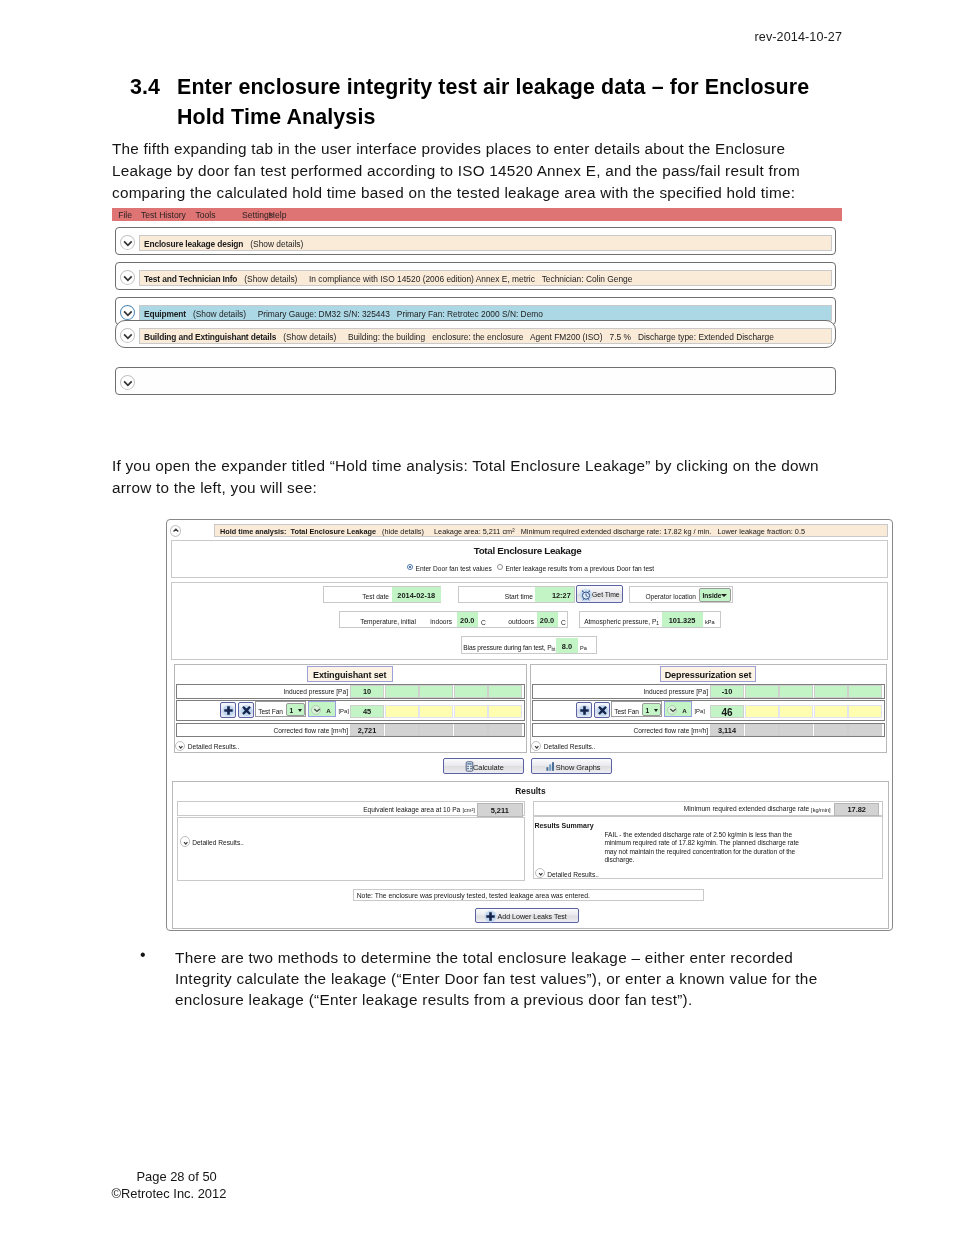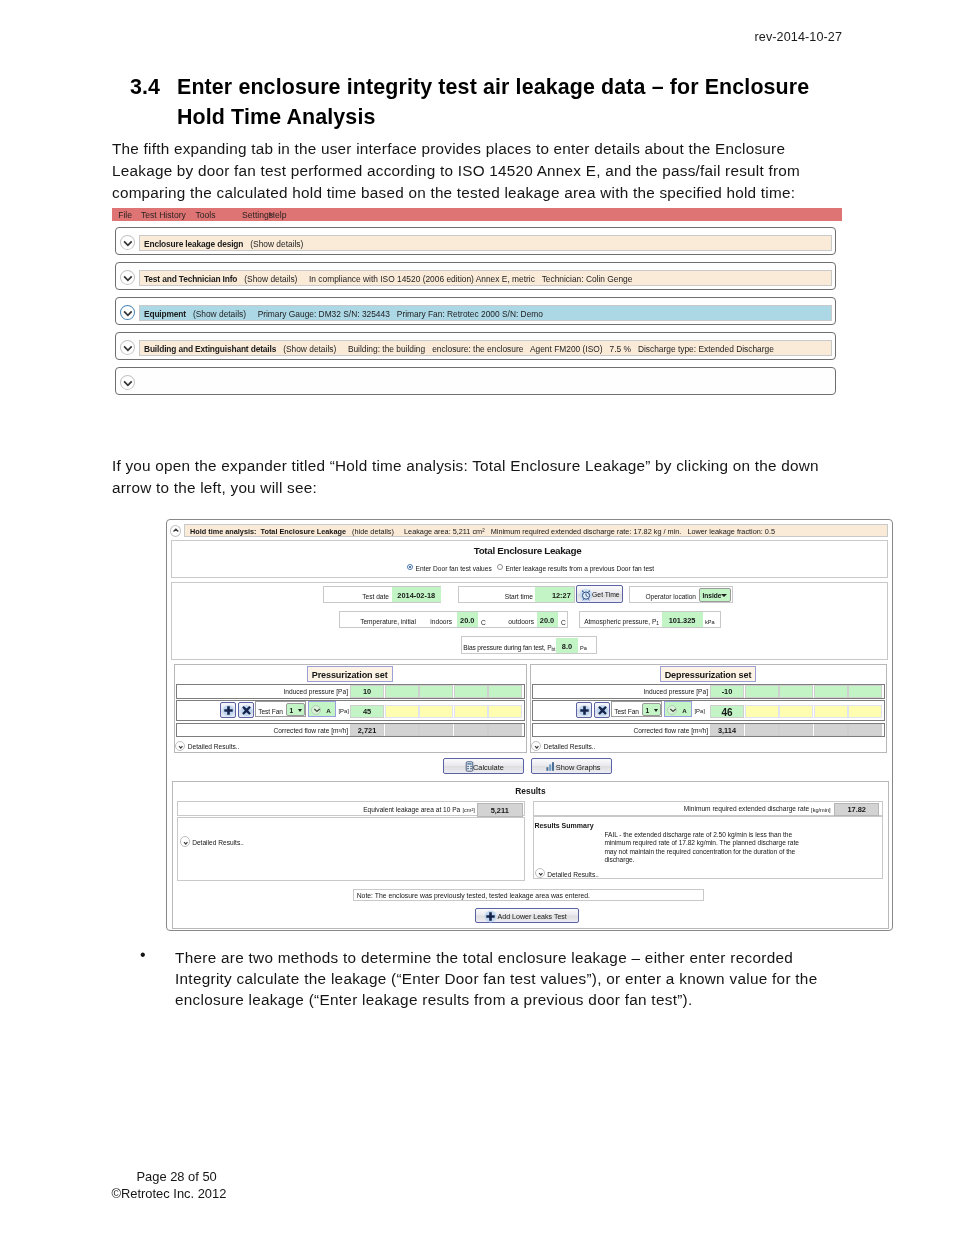--- a/index.html
+++ b/index.html
@@ -49,21 +49,21 @@
   .grn{position:absolute;background:#c2f4c6;box-sizing:border-box;}
   .ylw{position:absolute;background:#fffdaf;box-sizing:border-box;}
   .gry{position:absolute;background:#d3d3d3;box-sizing:border-box;}
   .lbl{position:absolute;white-space:nowrap;}
   .r{text-align:right;}
   .ctr{text-align:center;}
   .bold{font-weight:bold;}
   .circ2{position:absolute;width:11px;height:11px;border-radius:50%;
          border:1px solid #c4c4c4;background:#fefefe;box-sizing:border-box;}
   .hdrbar{position:absolute;background:#faebd9;border:1px solid #c9c9c9;box-sizing:border-box;
-          white-space:pre;overflow:hidden;font-size:7.3px;}
+          white-space:pre;overflow:hidden;font-size:7.3px;margin-left:30px;}
   .rdo{display:inline-block;width:6px;height:6px;border-radius:50%;border:1px solid #8d8d8d;
        background:#fff;vertical-align:1px;box-sizing:border-box;position:relative;}
   .rdo.on{border-color:#4d7ab5;}
   .rdo.on:after{content:"";position:absolute;left:1px;top:1px;width:2px;height:2px;border-radius:50%;
        background:#1e4f8f;}
   .rlb{font-size:6.6px;margin-left:2.5px;}
   .btn2{position:absolute;box-sizing:border-box;border:1px solid #5b63a5;border-radius:2px;
         background:linear-gradient(#fbfbfc,#e9e9ef 48%,#dededf 52%,#ececf2);}
   .btn2 .clockic{position:absolute;left:2px;top:1.9px;}
   .btn2 .blab{position:absolute;left:14.9px;top:5px;font-size:6.8px;white-space:nowrap;}
@@ -143,21 +143,21 @@
           <div class="bar"><span class="t"><b>Test and Technician Info</b>   <span>(Show details)</span>     <span>In compliance with ISO 14520 (2006 edition) Annex E, metric   Technician: Colin Genge</span></span></div>
         </div>
         <div class="exprow blue" style="top: 89px;">
           <div class="circ">
             <svg width="10" height="8" viewBox="0 0 10 8">
               <path d="M1.1 2.4 L4.9 6.3 L8.7 2.4" fill="none" stroke="#333" stroke-width="1.7" stroke-linecap="butt" stroke-linejoin="miter"></path>
             </svg>
           </div>
           <div class="bar"><span class="t"><b>Equipment</b>   <span>(Show details)</span>     <span>Primary Gauge: DM32 S/N: 325443   Primary Fan: Retrotec 2000 S/N: Demo</span></span></div>
         </div>
-        <div class="exprow" style="top: 124px;">
+        <div class="exprow" style="top: 112px; border-radius: 10px;">
           <div class="circ">
             <svg width="10" height="8" viewBox="0 0 10 8">
               <path d="M1.1 2.4 L4.9 6.3 L8.7 2.4" fill="none" stroke="#333" stroke-width="1.7" stroke-linecap="butt" stroke-linejoin="miter"></path>
             </svg>
           </div>
           <div class="bar"><span class="t"><b>Building and Extinguishant details</b>   <span>(Show details)</span>     <span>Building: the building   enclosure: the enclosure   Agent FM200 (ISO)   7.5 %   Discharge type: Extended Discharge</span></span></div>
         </div>
         <div class="exprow" style="top: 159px;">
           <div class="circ">
             <svg width="10" height="8" viewBox="0 0 10 8">
@@ -233,21 +233,21 @@
         <div class="box" style="left:293.8px;top:116.4px;width:135.9px;height:17.3px;"></div>
         <div class="lbl" style="left:296.3px;top:123.5px;letter-spacing:-.12px;"><span>Bias pressure during fan test, P</span><sub>bt</sub></div>
         <div class="grn" style="left:389.1px;top:117.5px;width:21.7px;height:15px;"></div>
         <div class="lbl bold ctr" style="left:389.1px;top:121.5px;width:21.7px;font-size:7.4px;">8.0</div>
         <div class="lbl" style="left:413px;top:124.5px;font-size:5.6px;">Pa</div>
       </div>
 
     <div id="s2sets">
         <div class="panel" style="left:7px;top:144px;width:352.6px;height:88.5px;"></div>
         <div class="settitle" style="left:139.60000000000002px;top:146.1px;width:86.2px;height:15.9px;">
-          <span class="stx">Pressurization set</span>
+          <span class="stx">Extinguishant set</span>
         </div>
         <div class="trow" style="left:9px;top:164px;width:348.6px;height:15px;"></div>
         <div class="lbl r" style="left:67px;top:167.9px;width:114.00000000000003px;">Induced pressure [Pa]</div>
         <div class="grn cell" style="left:183.00000000000003px;top:165.2px;width:34.019999999999996px;height:12.4px;"></div>
         <div class="grn cell" style="left:217.62000000000003px;top:165.2px;width:34.019999999999996px;height:12.4px;"></div>
         <div class="grn cell" style="left:252.24px;top:165.2px;width:34.019999999999996px;height:12.4px;"></div>
         <div class="grn cell" style="left:286.86px;top:165.2px;width:34.019999999999996px;height:12.4px;"></div>
         <div class="grn cell" style="left:321.48px;top:165.2px;width:34.019999999999996px;height:12.4px;"></div>
         <div class="lbl bold ctr" style="left:183.00000000000003px;top:167.1px;width:34.019999999999996px;font-size:7.4px;">10</div>
         <div class="trow" style="left:9px;top:179.5px;width:348.6px;height:21.3px;"></div>

